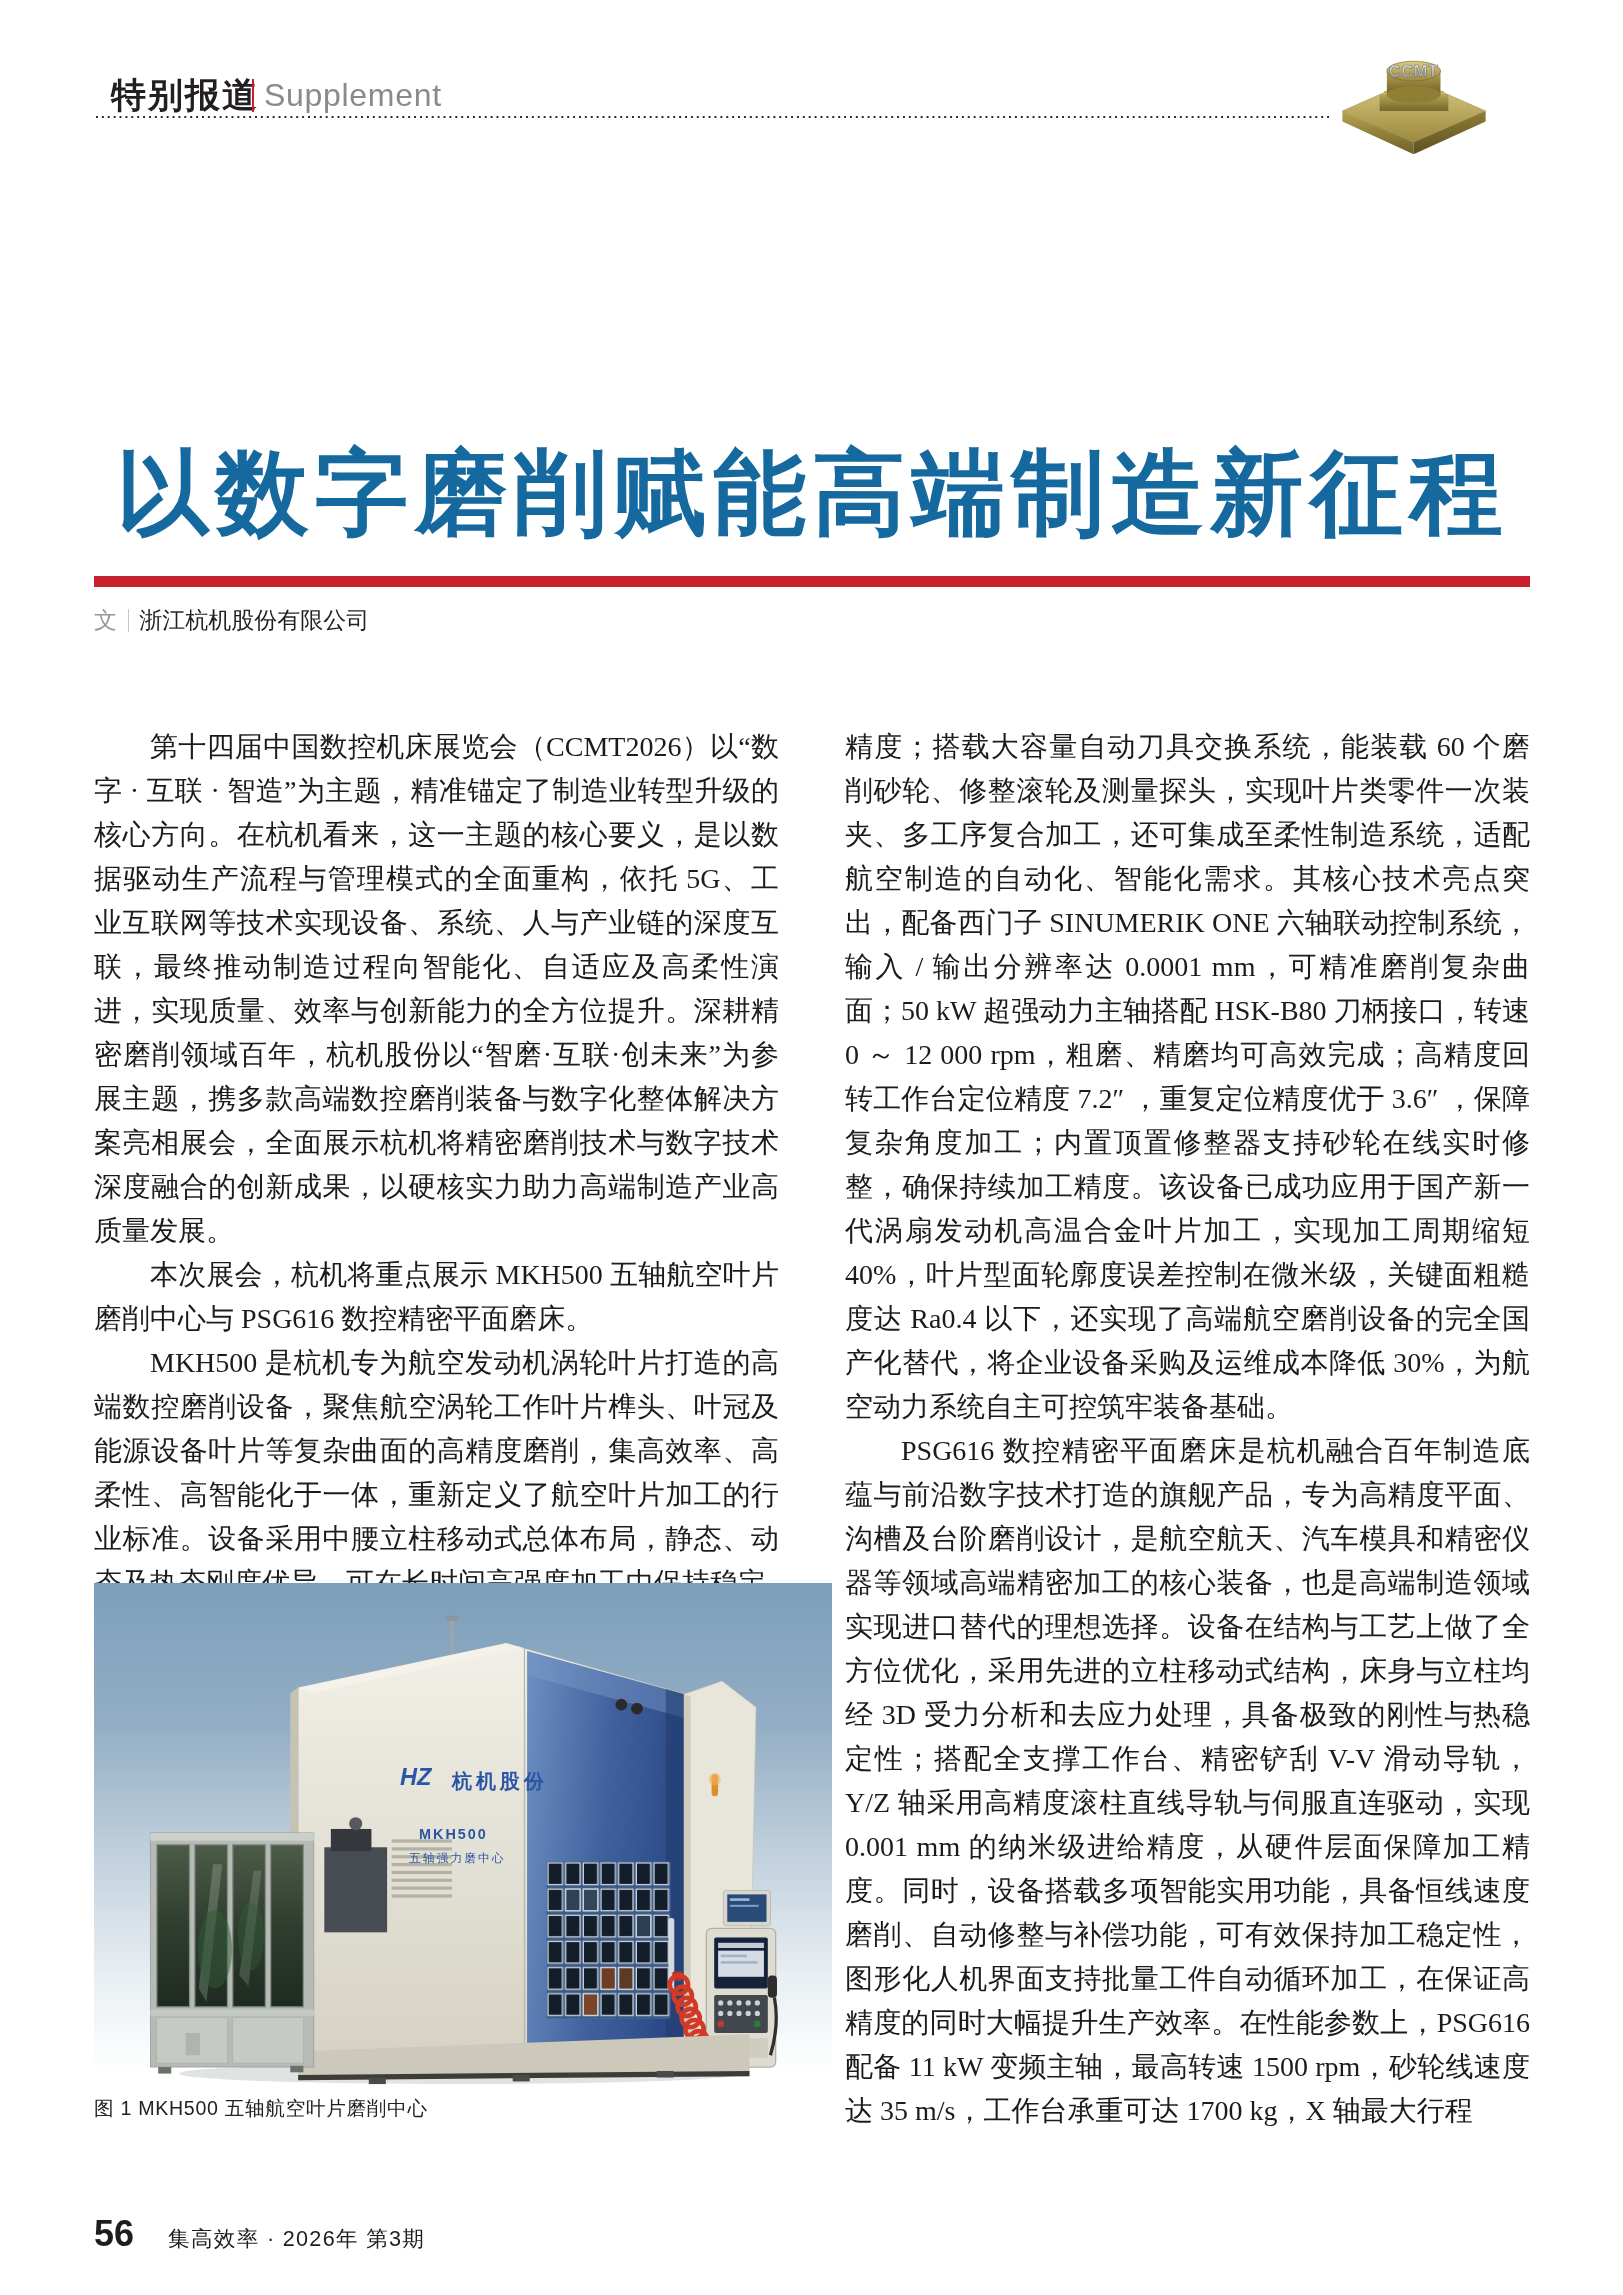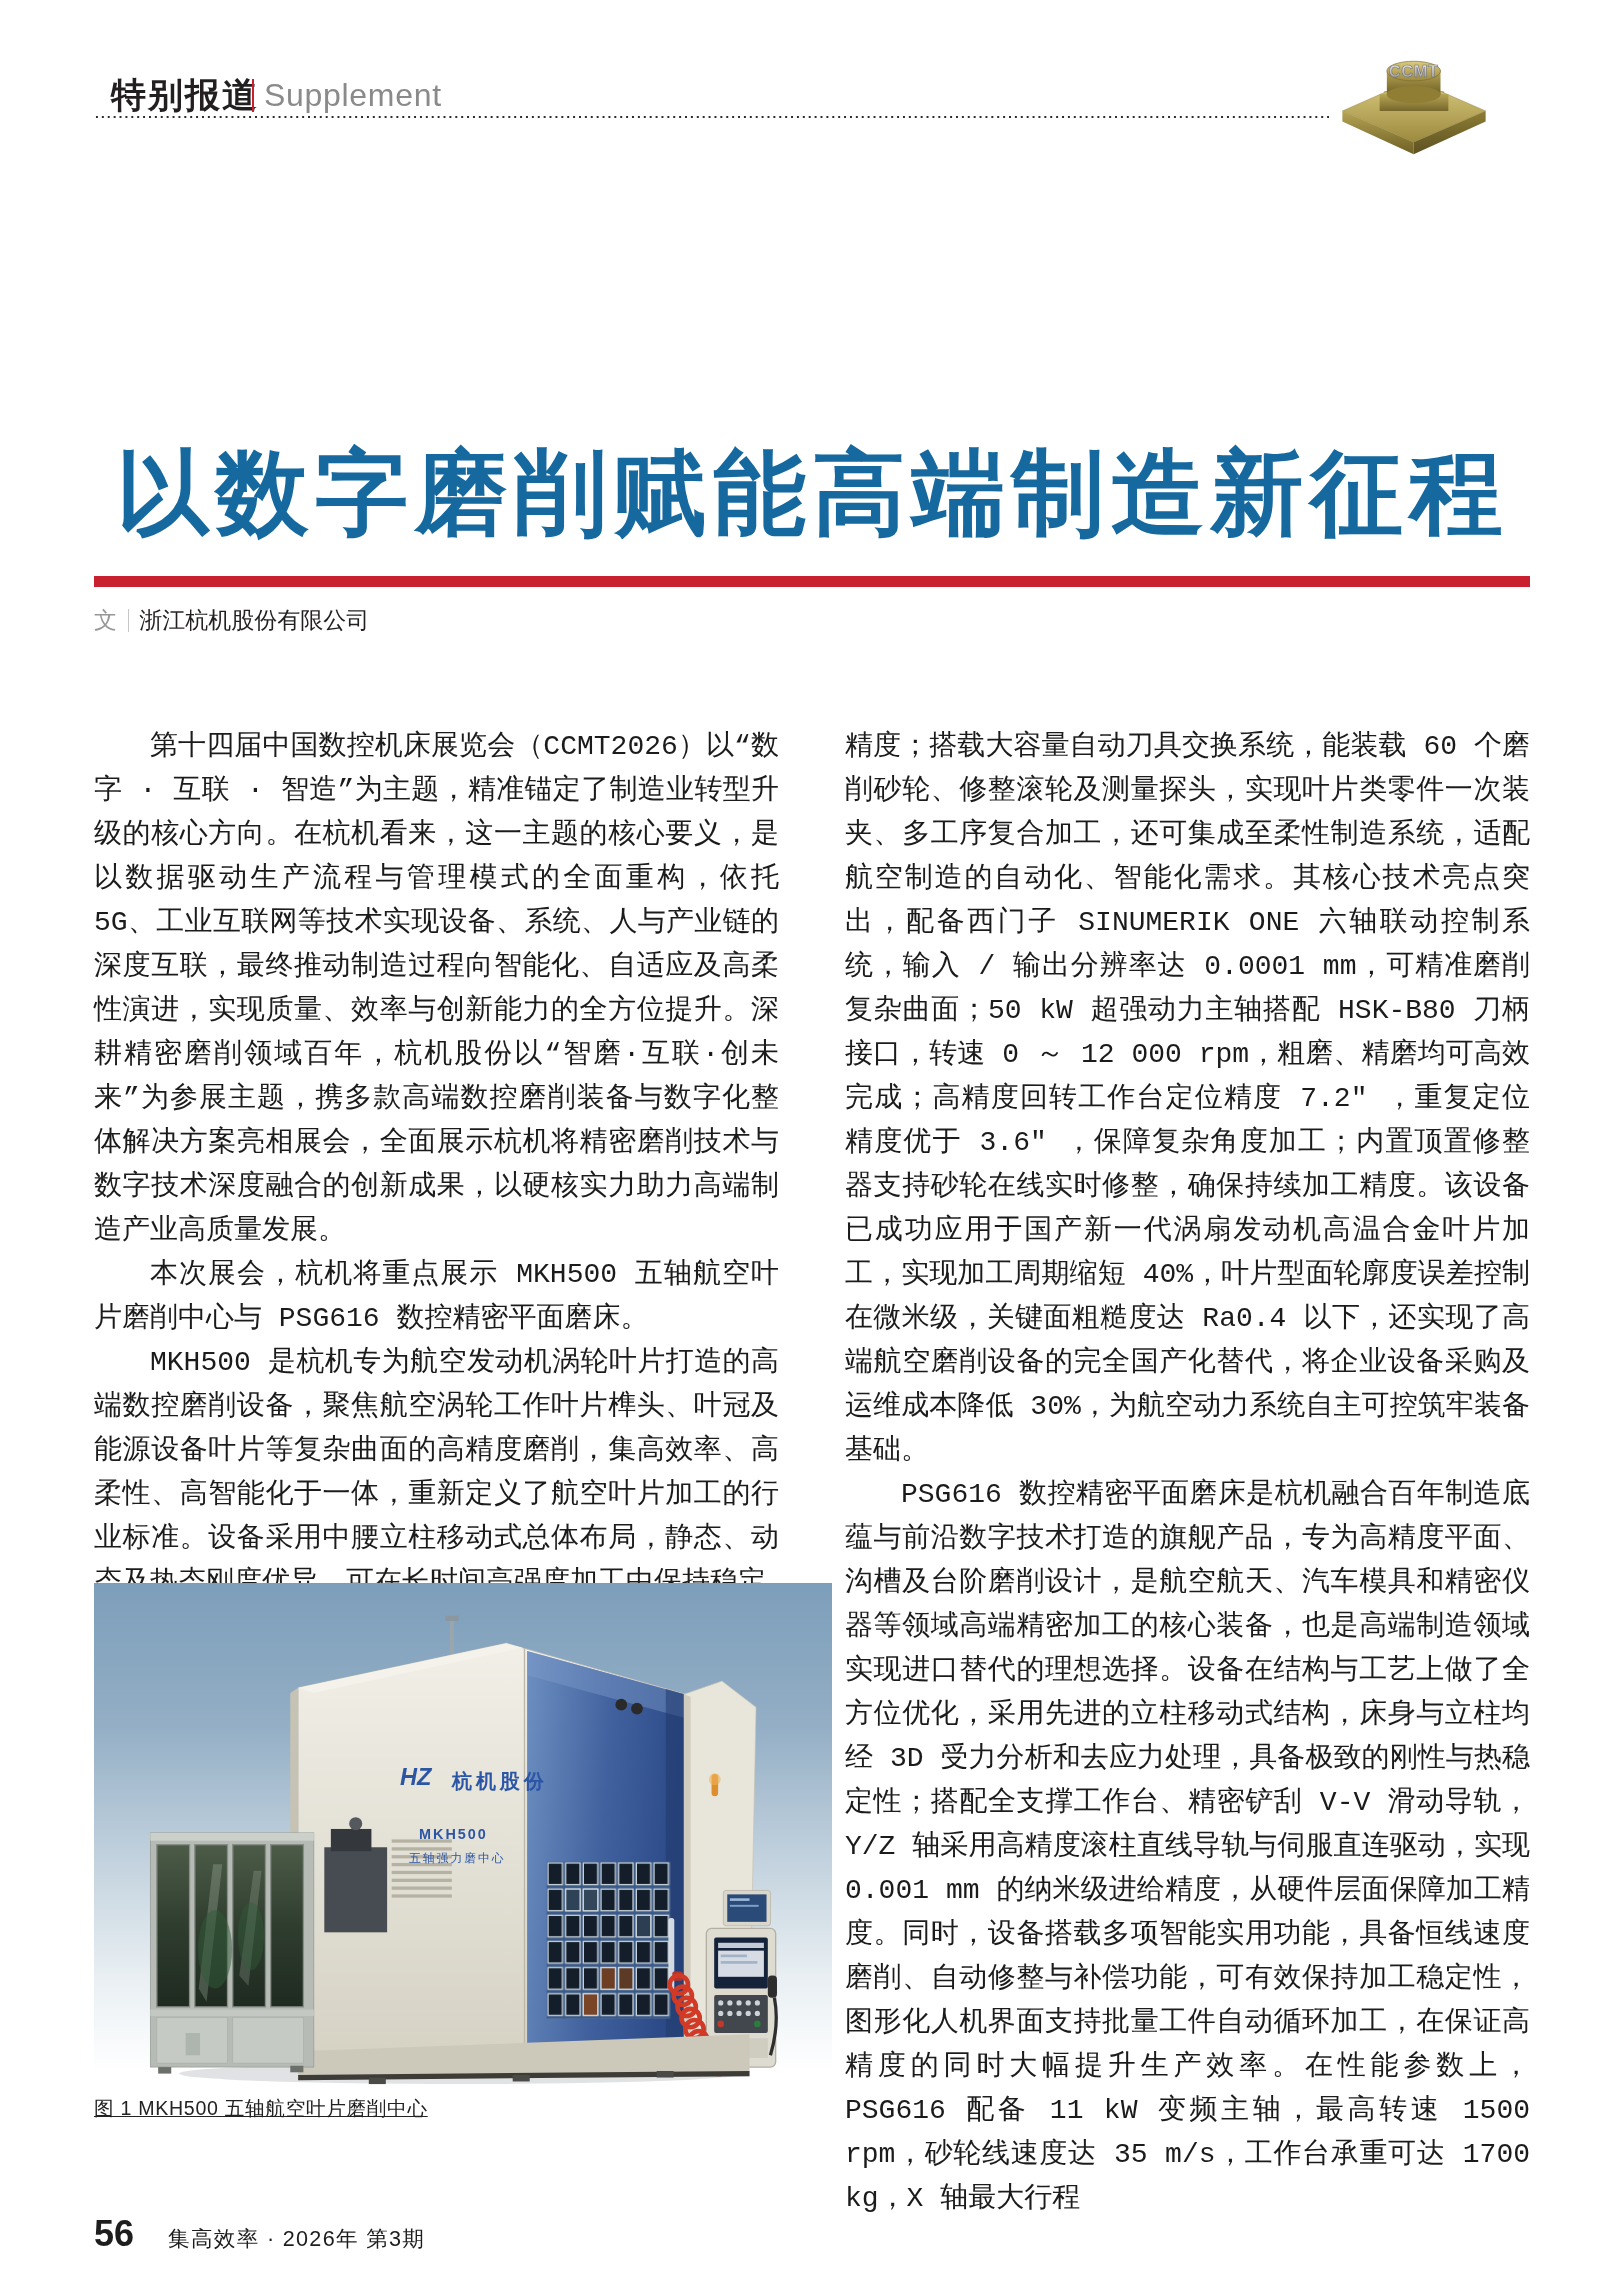--- a/index.html
+++ b/index.html
@@ -19,37 +19,37 @@
   
   #page-title{left:116px;top:431px;font-size:93px;font-weight:bold;color:#15699e;
     letter-spacing:6.5px;white-space:nowrap;font-family:"Liberation Sans",sans-serif;}
   #red-bar{left:94px;top:576px;width:1436px;height:10.5px;background:#c8202f;}
   #byline{left:94px;top:605px;font-size:23px;display:flex;align-items:center;}
   #byline .prefix{color:#979797;}
   #byline .sep{display:inline-block;width:1.3px;height:23.6px;background:#c6c6c6;margin:0 10.5px;}
   #byline .author{color:#231f20;}
 
   
-  .column{position:absolute;top:725px;width:685px;font-family:Liberation Mono, monospace;
+  .column{position:absolute;top:725px;width:685px;font-family:Liberation Serif, serif;
     font-size:28px;line-height:44px;color:#1b1b1b;text-align:justify;text-justify:inter-character;}
   #col-left{left:94px;}
   #col-right{left:845px;}
   .column p{margin:0;padding:0;}
   .column p.indent{text-indent:2em;}
 
   
   #figure-photo{left:94px;top:1583px;width:738px;height:505px;overflow:hidden;
     background:linear-gradient(180deg,#7d9eba 0%,#93aec5 28%,#c3d2de 55%,#e9eff3 78%,#ffffff 97%);}
   #figure-photo svg{position:absolute;left:0;top:0;}
   .machine-label{position:absolute;color:#2b55a5;font-family:"Liberation Sans",sans-serif;}
   #machine-logo{left:306px;top:181px;font-size:23.6px;font-weight:bold;font-style:italic;}
   #machine-brand{left:338px;top:185px;font-size:20px;font-weight:bold;letter-spacing:3.9px;margin-left:20px;}
   #machine-model{left:325px;top:243px;font-size:14.4px;font-weight:bold;letter-spacing:2px;}
   #machine-submodel{left:315px;top:268px;font-size:11.8px;letter-spacing:2px;}
-  #figure-caption{left:94px;top:2095px;font-size:19.6px;color:#222;letter-spacing:0.7px;text-decoration:underline;}
+  #figure-caption{left:94px;top:2095px;font-size:19.6px;color:#222;letter-spacing:0.7px;}
 
   
   #footer{left:94px;top:2213px;display:flex;align-items:baseline;}
   #footer .pagenum{font-size:36px;font-weight:bold;color:#1d1d1d;}
   #footer .journal{font-size:21.6px;color:#1d1d1d;margin-left:34px;letter-spacing:1.3px;}
 </style>
 </head>
 <body>
 
 <div>

